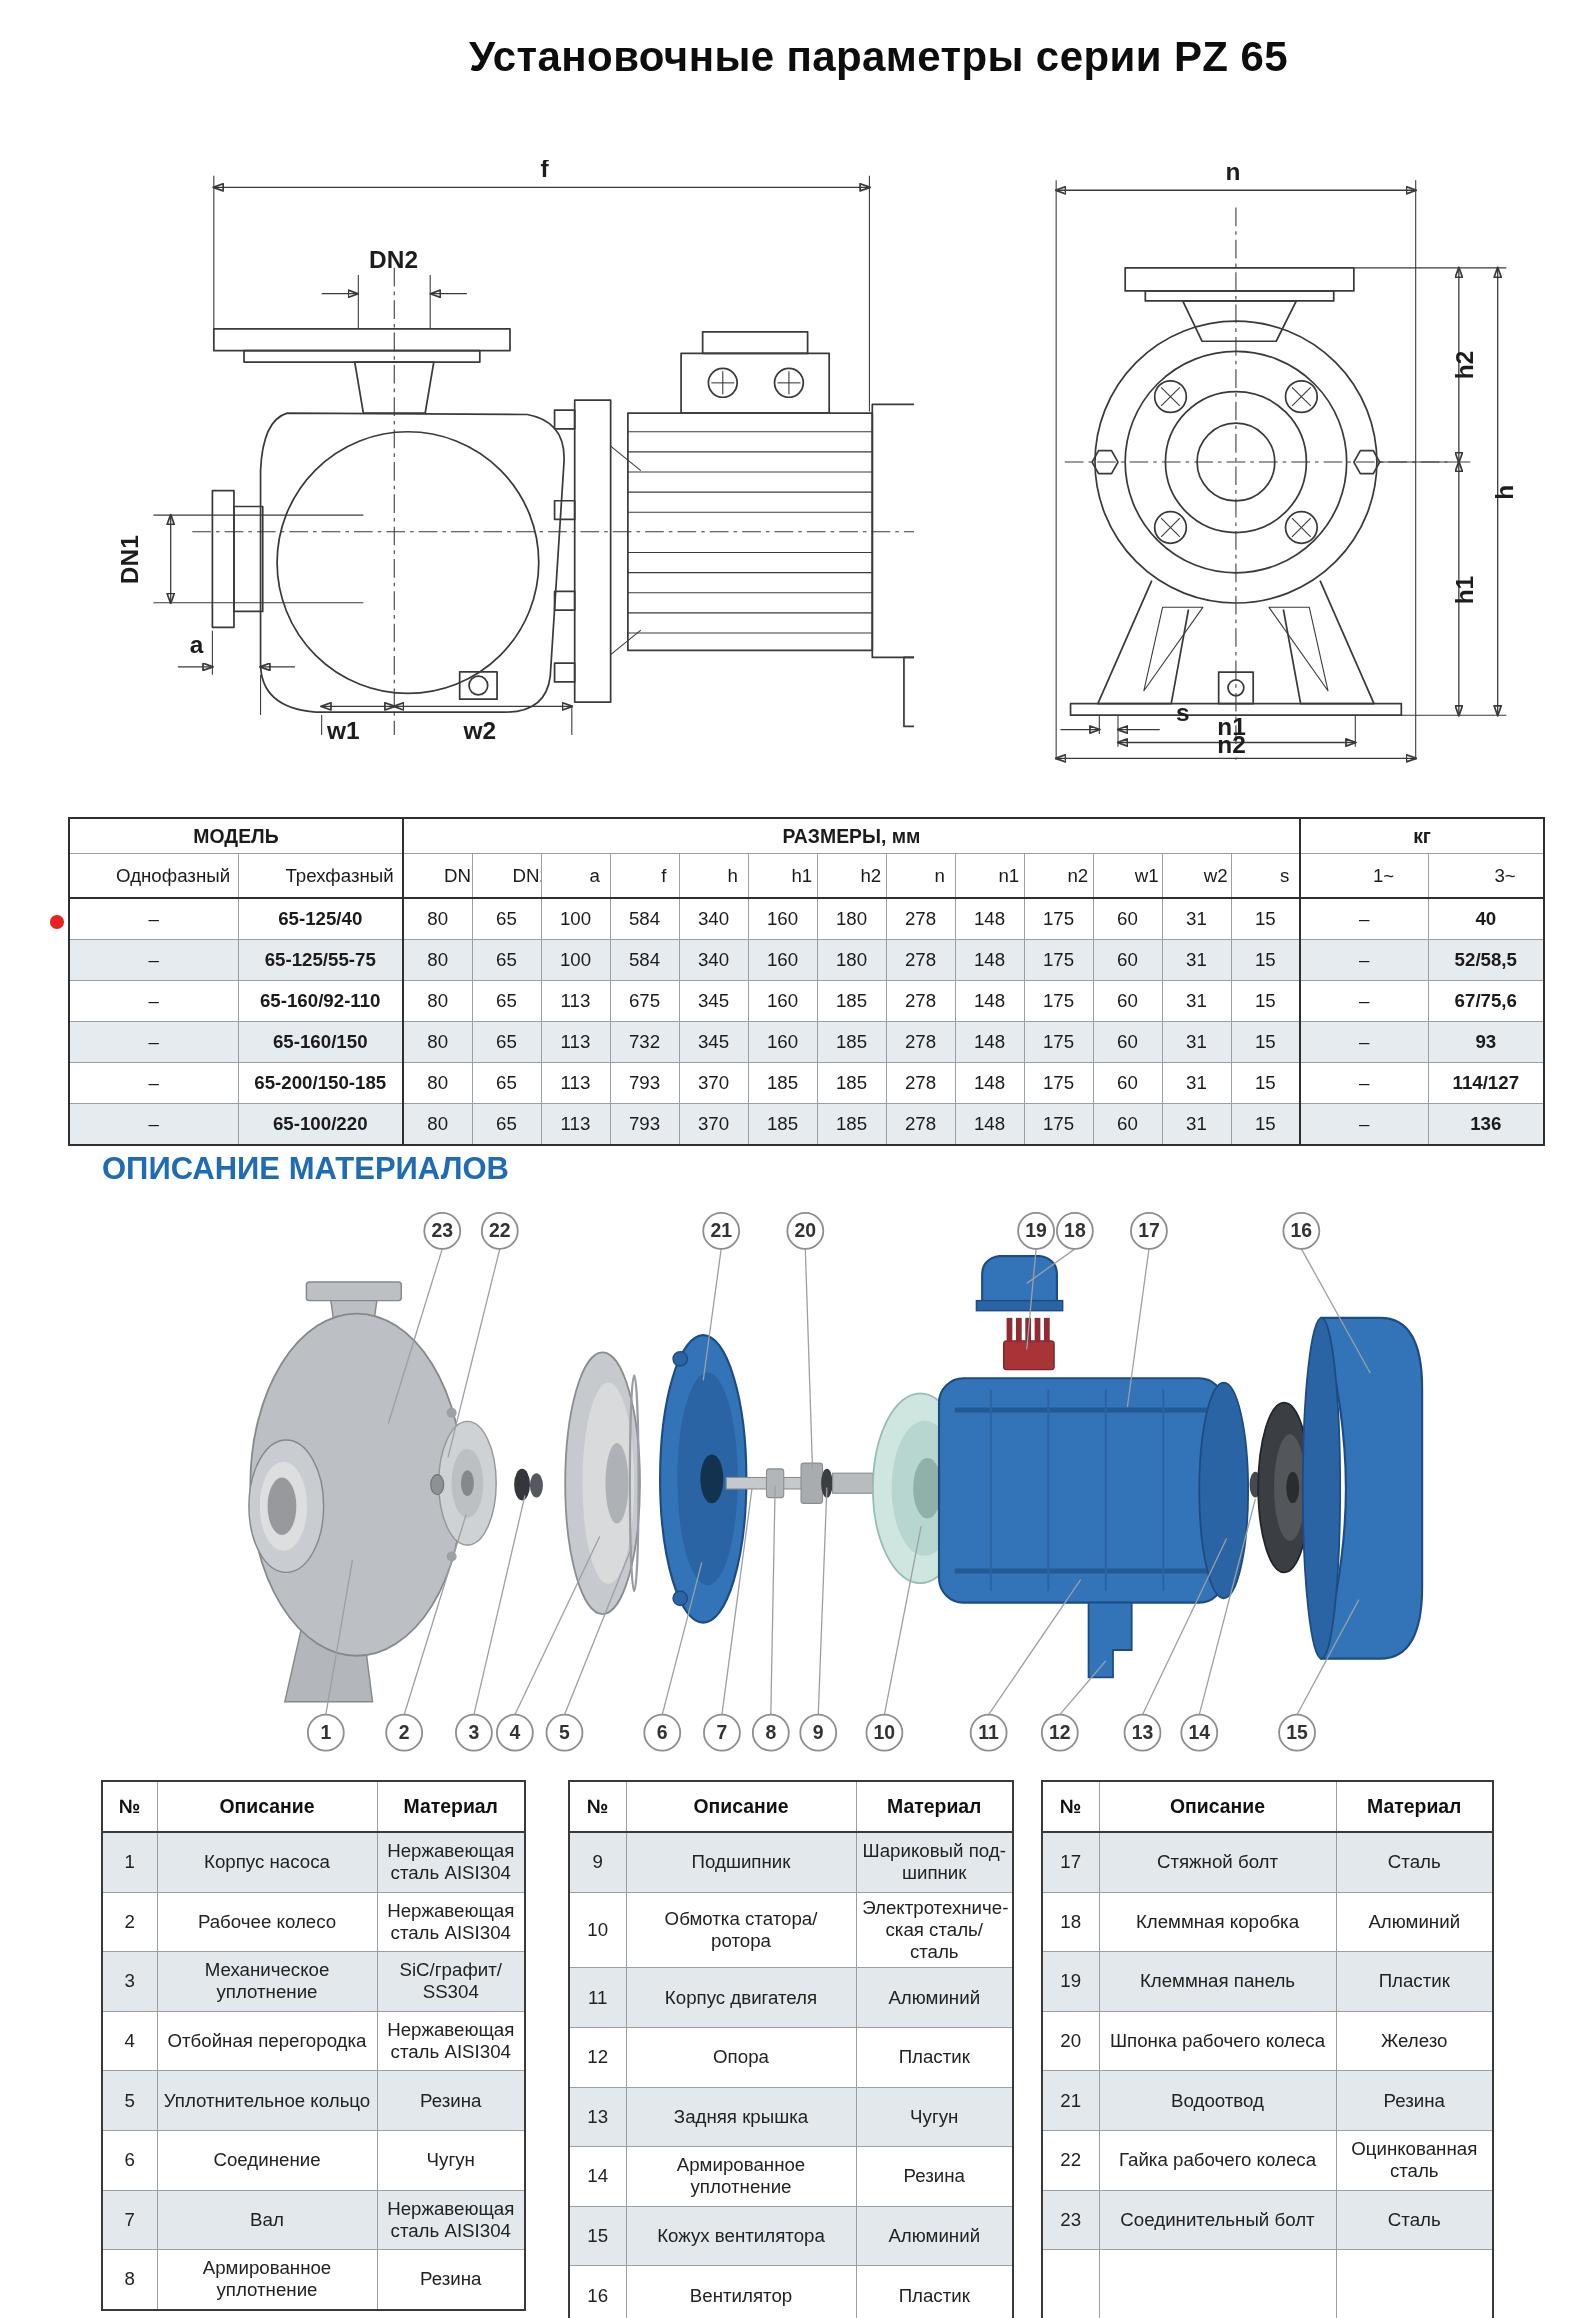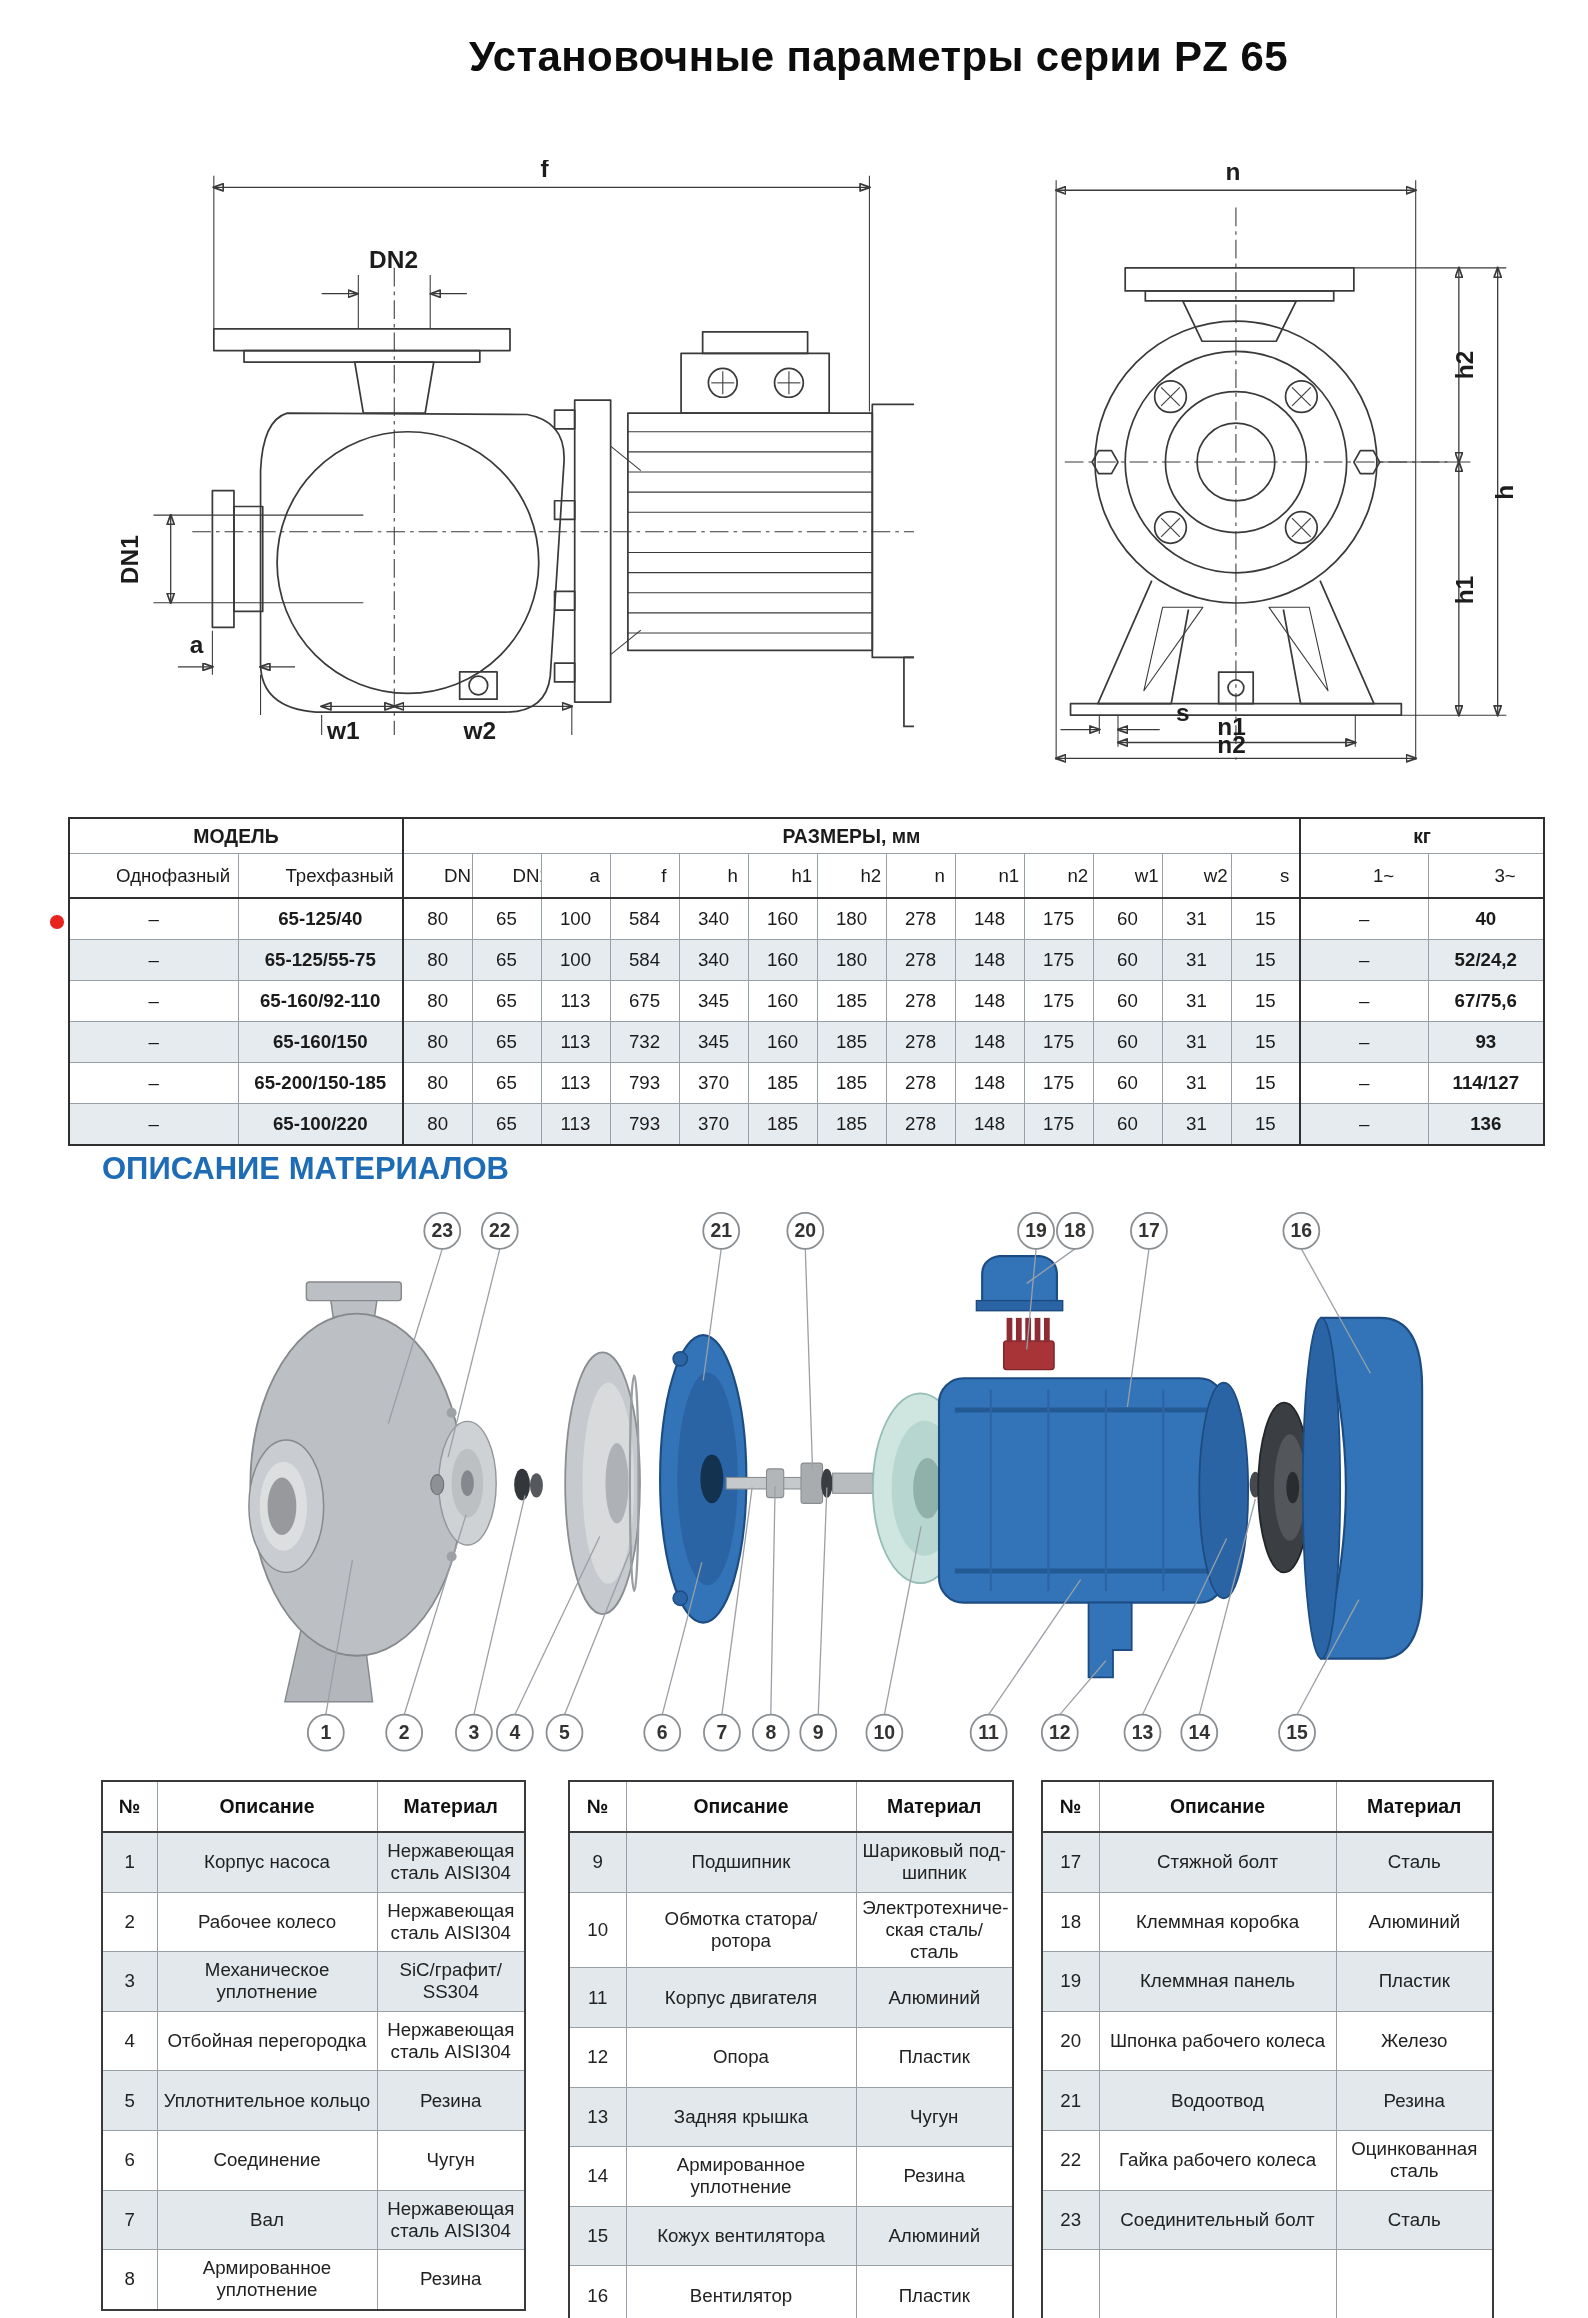--- a/index.html
+++ b/index.html
@@ -304,21 +304,21 @@
         <td>340</td>
         <td>160</td>
         <td>180</td>
         <td>278</td>
         <td>148</td>
         <td>175</td>
         <td>60</td>
         <td>31</td>
         <td>15</td>
         <td class="thickL">–</td>
-        <td class="bold">52/24,2</td>
+        <td class="bold">52/58,5</td>
       </tr>
       <tr>
         <td>–</td>
         <td class="bold">65-160/92-110</td>
         <td class="thickL">80</td>
         <td>65</td>
         <td>113</td>
         <td>675</td>
         <td>345</td>
         <td>160</td>

